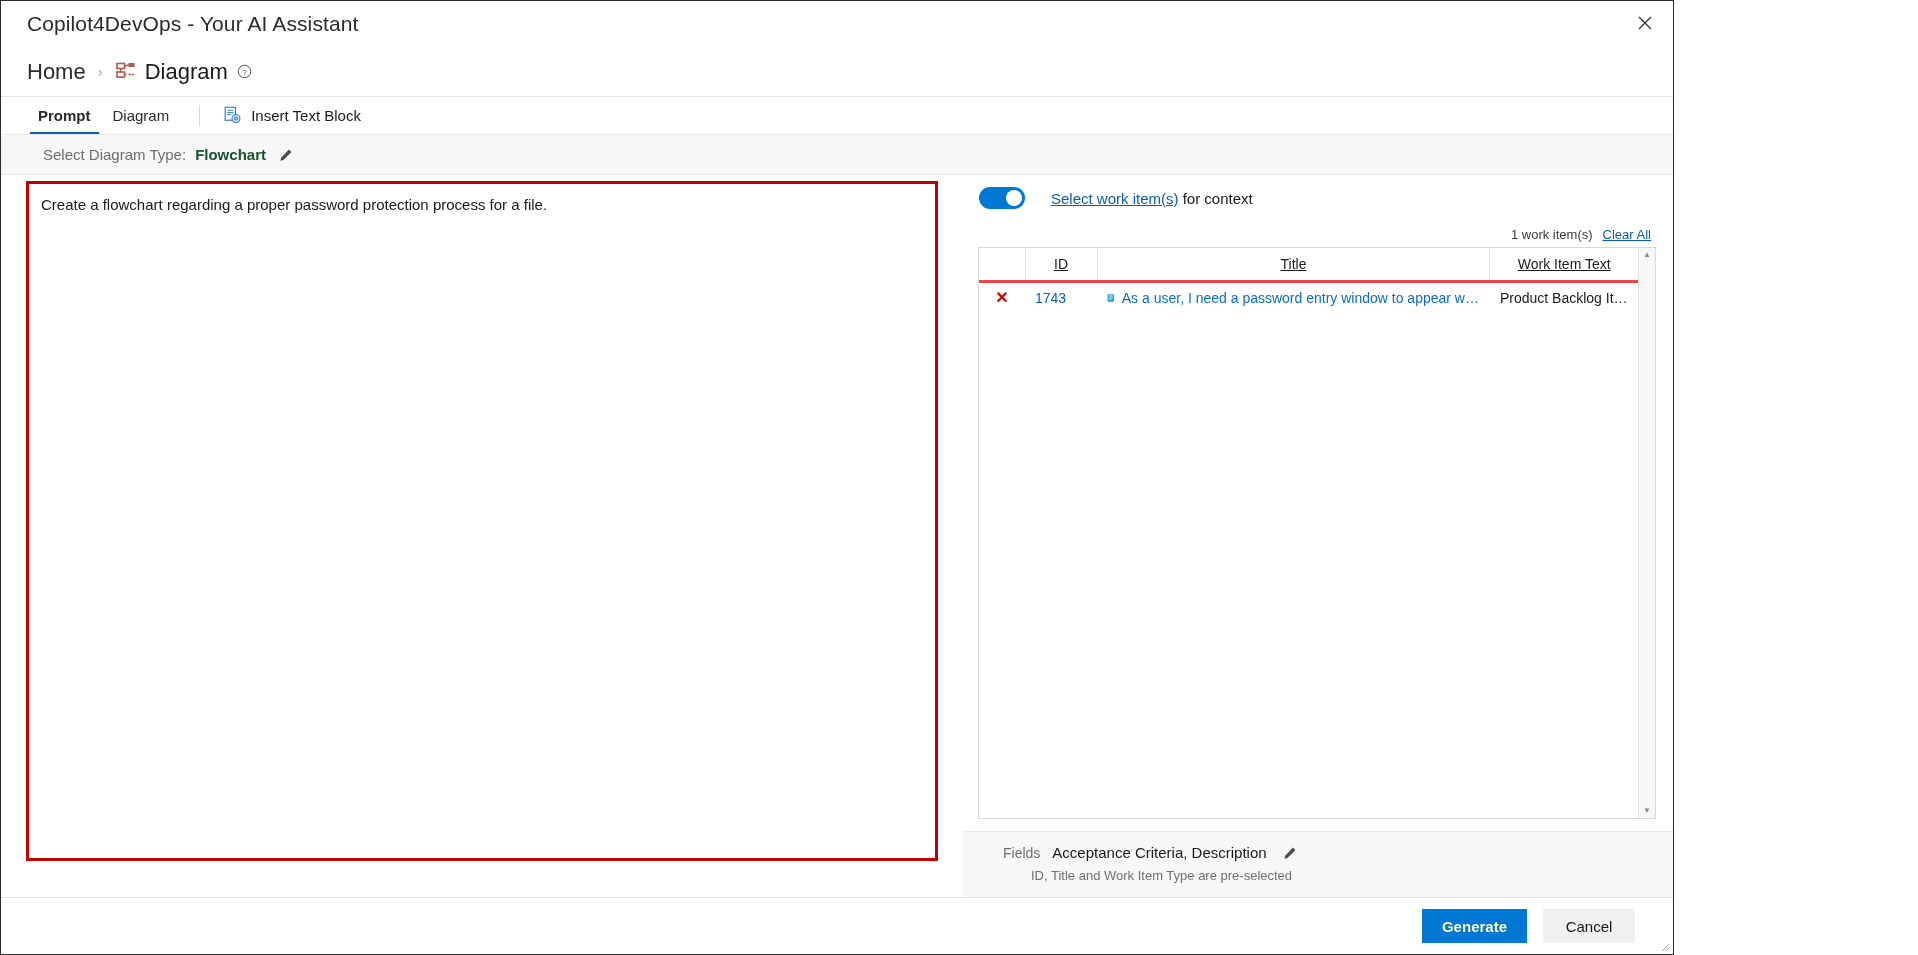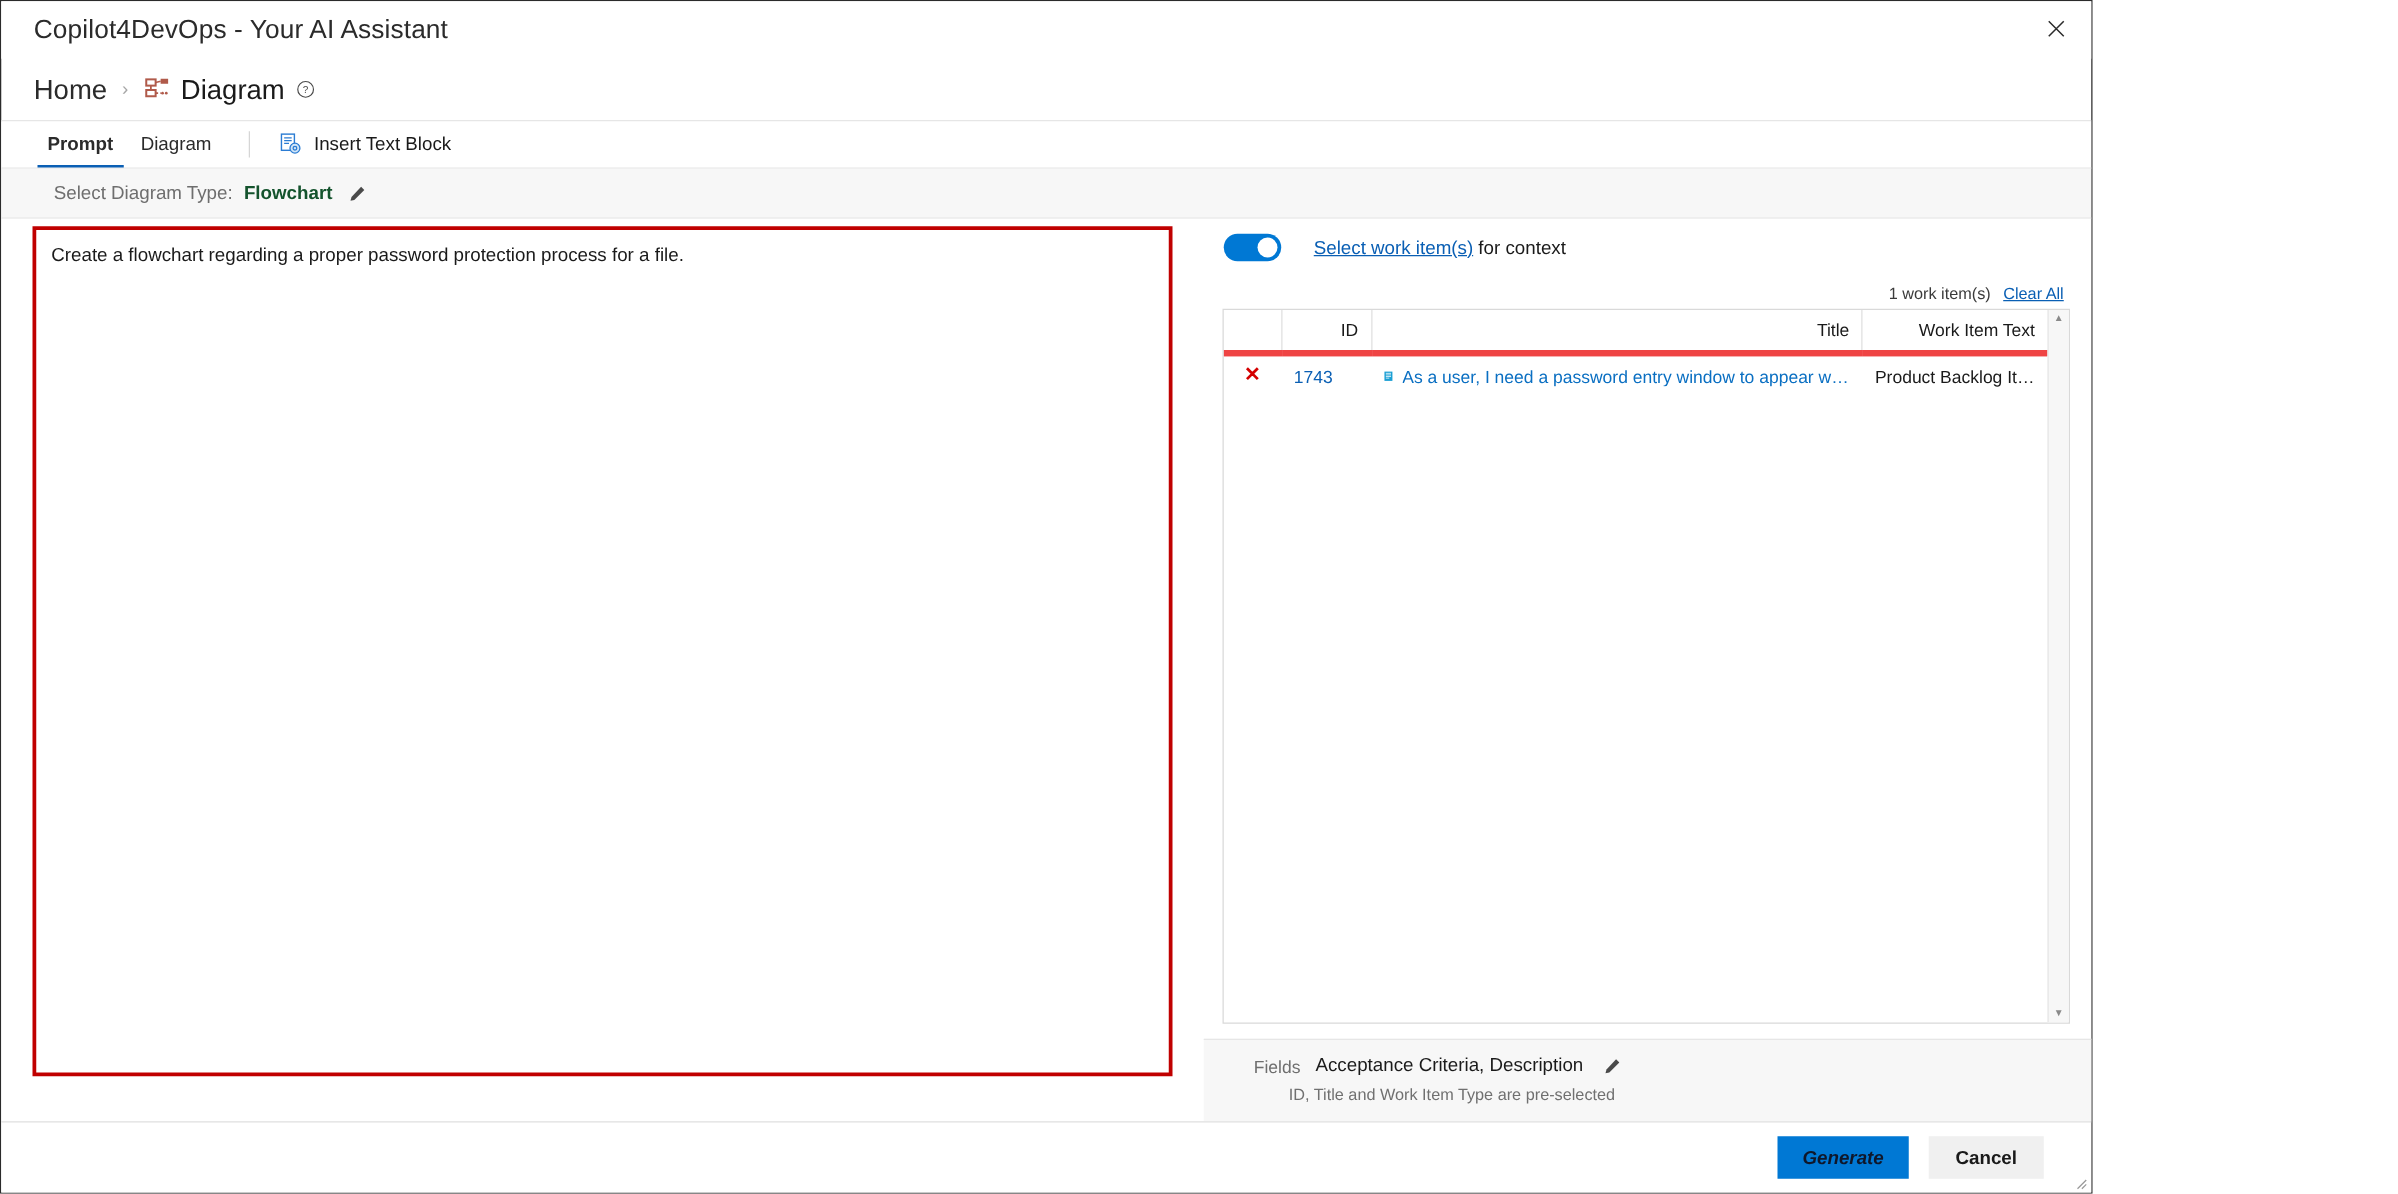--- a/index.html
+++ b/index.html
@@ -183,26 +183,26 @@
     overflow: hidden;
   }
   .table-scroll {
     flex: 1 1 auto; min-width: 0; display: flex; flex-direction: column;
   }
   table.wi {
     width: 100%; border-collapse: collapse; table-layout: fixed;
     font-size: 14px;
   }
   table.wi th {
-    font-weight: 400; text-align: right; color: #1a1a1a;
+    font-weight: 400; text-align: center; color: #1a1a1a;
     padding: 8px 10px; height: 31px;
     border-right: 1px solid #e0e0e0;
-    border-bottom: 5px solid #ef4444;
+    border-bottom: 3px solid #ef4444;
     background: #ffffff; font-size: 14px;
-    white-space: nowrap; overflow: hidden;
+    white-space: nowrap; overflow: hidden; text-decoration: underline;
   }
   table.wi th.c-x { width: 46px; border-right: 1px solid #e0e0e0; }
   table.wi th.c-id { width: 72px; }
   table.wi th.c-title { width: auto; }
   table.wi th.c-type { width: 148px; border-right: none; }
   table.wi td {
     padding: 7px 10px; height: 32px; color: #1a1a1a;
     vertical-align: middle; border-bottom: none;
     overflow: hidden; white-space: nowrap; text-overflow: ellipsis;
   }
@@ -248,22 +248,22 @@
     display: flex; align-items: center; justify-content: flex-end;
     gap: 16px; padding-right: 38px; background: #ffffff;
     position: relative;
   }
   .btn {
     min-width: 92px; height: 34px; padding: 0 20px;
     font-size: 15px; font-weight: bold; cursor: pointer;
     border: none; display: flex; align-items: center; justify-content: center;
     font-family: "Liberation Sans", sans-serif;
   }
-  .btn-primary { background: #0078d4; color: #0f172a; font-style: italic; }
-  .btn-secondary { background: #f0f0f0; color: #1a1a1a; font-weight: 700; }
+  .btn-primary { background: #0078d4; color: #fef9c3; }
+  .btn-secondary { background: #f0f0f0; color: #1a1a1a; font-weight: 400; }
   .resize-grip {
     position: absolute; right: 3px; bottom: 2px;
     width: 12px; height: 12px;
   }
 </style>
 </head>
 <body>
 
 <div class="window">
 

